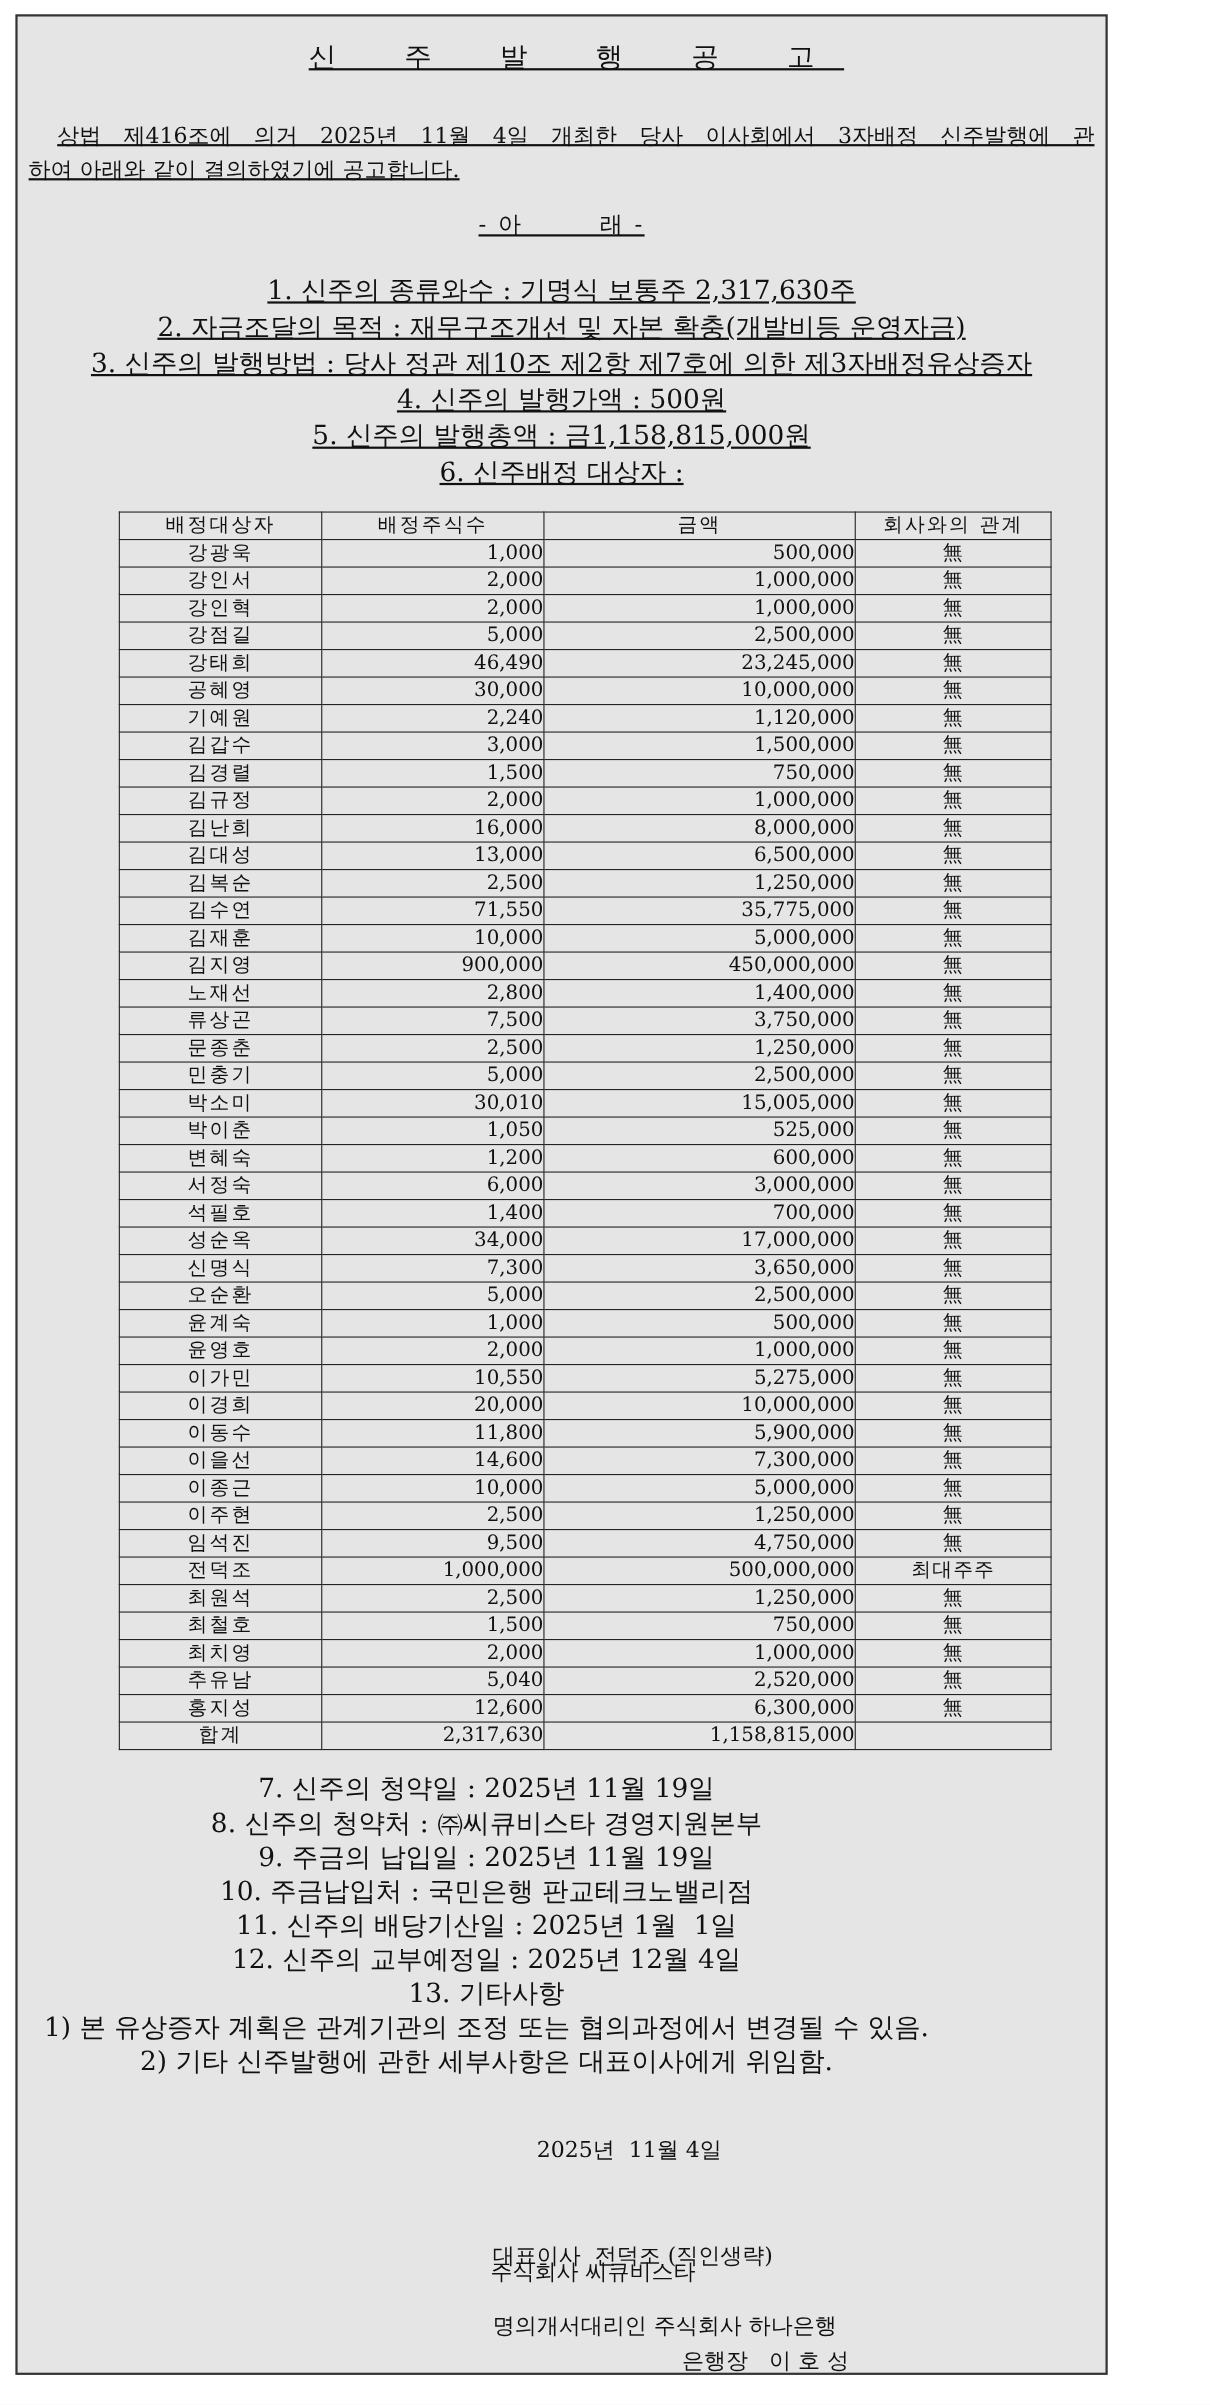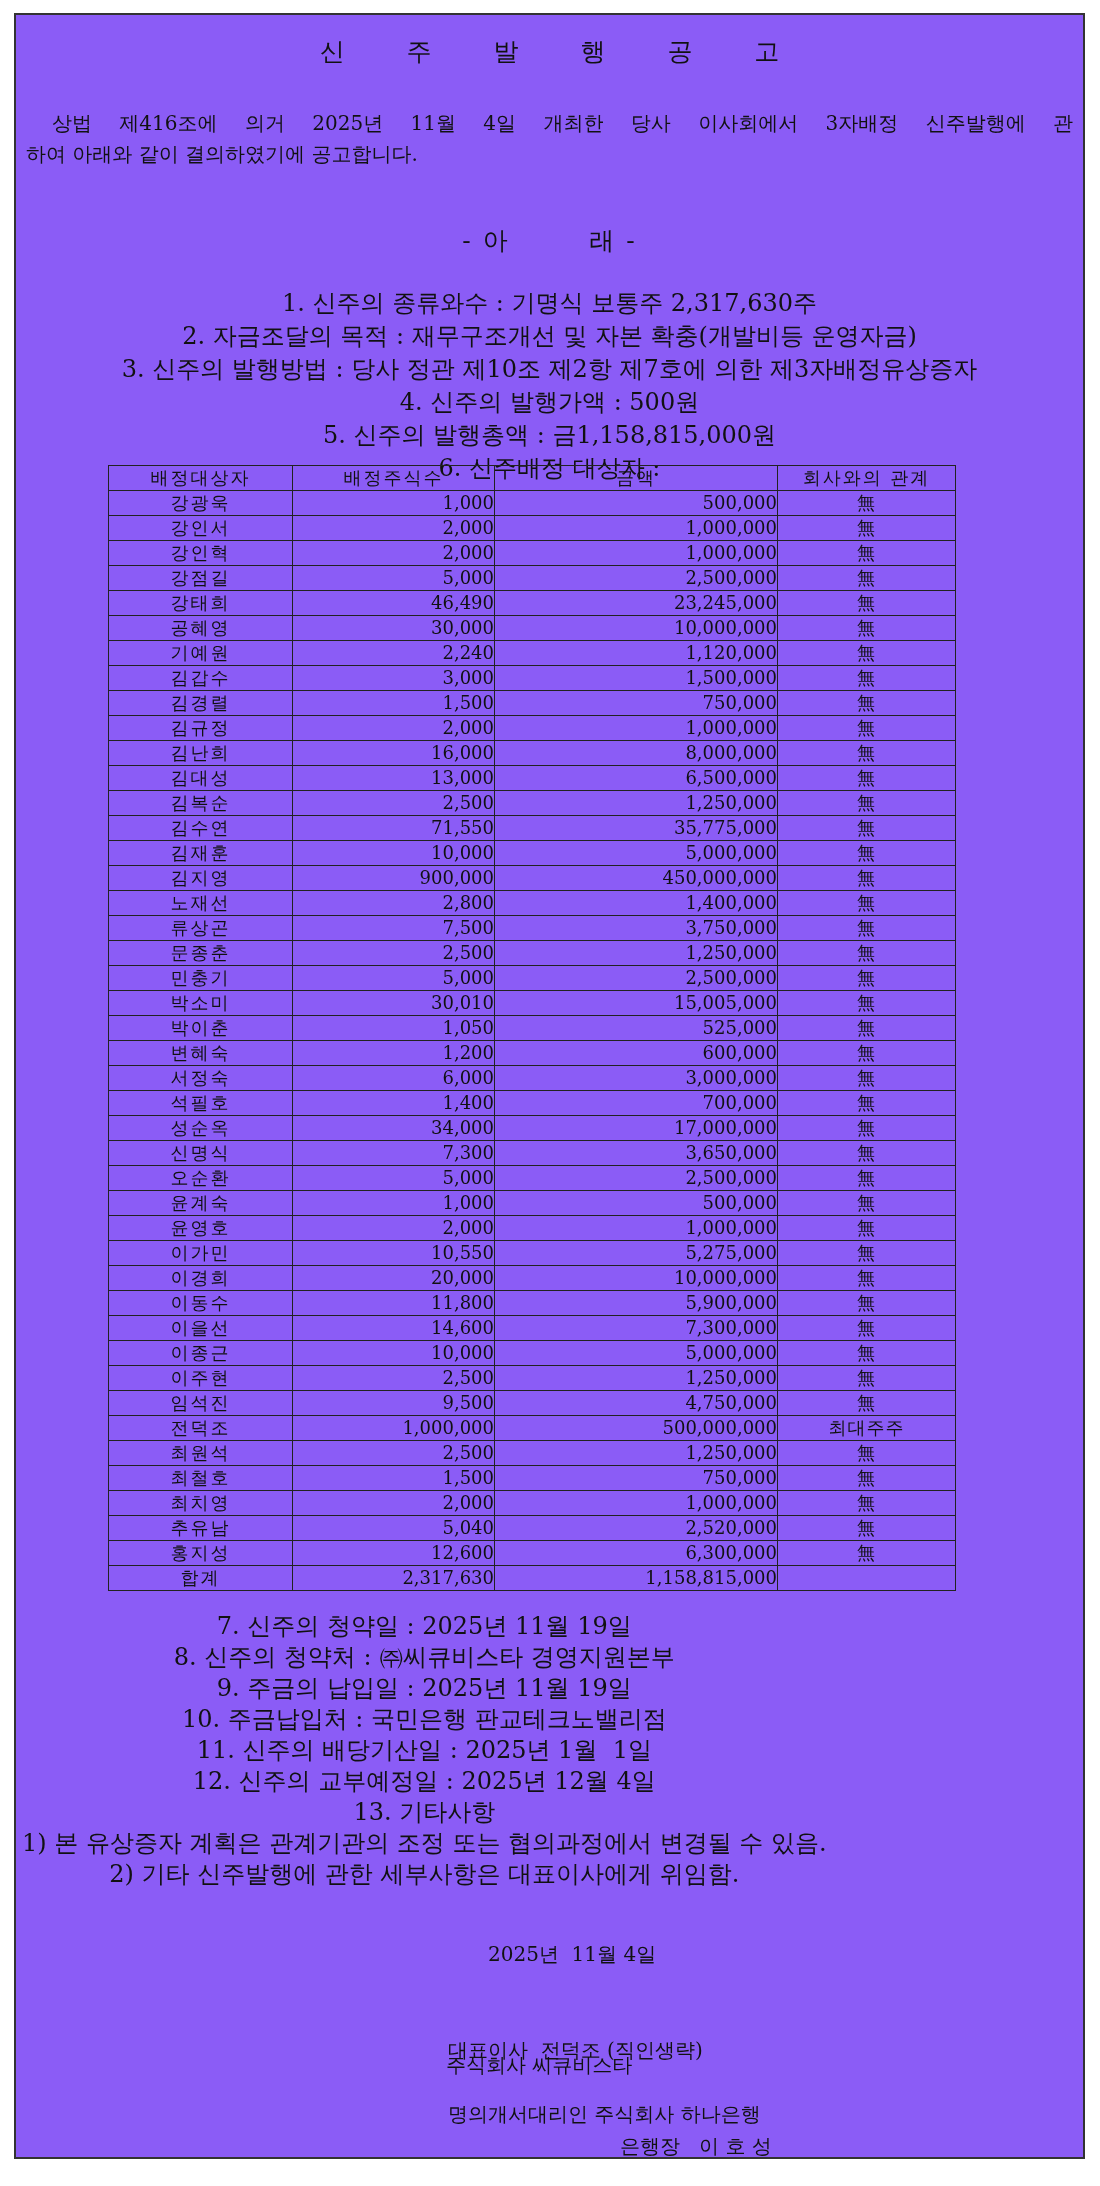--- a/index.html
+++ b/index.html
@@ -2,54 +2,54 @@
 <html><head>
 <meta charset="utf-8">
 <style>
   html,body { margin:0; padding:0; background:#fff; }
   body {
     width:1100px; height:2186px; position:relative; overflow:hidden;
     font-family:"DejaVu Serif","Liberation Serif",serif;
     color:#111;
   }
   .doc {
-    position:absolute; left:14px; top:13px; width:1071px; height:2146px;
-    border:2px solid #333; box-sizing:border-box; background:#8b5cf6;
+    position:absolute; left:14px; top:13px; width:993px; height:2146px;
+    border:2px solid #333; box-sizing:border-box; background:#e5e5e5;text-decoration:underline;
   }
   .content { padding:12px 8px 0 8px; }
   .title {
     margin:8px 0 0 0; text-align:center; font-size:25px; font-weight:normal;
     letter-spacing:27px; padding-left:27px; white-space:nowrap;
   }
   .intro { margin:40px 2px 0 2px; font-size:20px; }
   .intro-line1 {
     display:block; text-indent:26px; text-align:justify; text-align-last:justify;
     word-break:break-all; line-height:31px;
   }
   .intro-line2 { display:block; line-height:31px; }
   .separator {
-    margin-top:54px; text-align:center; font-size:25px; white-space:pre; letter-spacing:2px;
+    margin-top:20px; text-align:center; font-size:21px; white-space:pre; letter-spacing:2px;
   }
   .toplist { margin-top:30px; }
   .line { font-size:24px; line-height:33px; white-space:pre;text-align:center; }
   table.alloc {
     position:absolute; left:92px; top:450px; border-collapse:collapse;
     font-size:18px; table-layout:fixed; width:847px;
   }
   table.alloc th, table.alloc td {
     border:1px solid #222; height:24px; line-height:24px; padding:0;
     overflow:hidden; white-space:nowrap; font-weight:normal;
   }
   .col-name { width:184px; } .col-shares { width:202px; } .col-amount { width:283px; } .col-rel { width:178px; }
   table.alloc th { text-align:center; letter-spacing:2px; }
   td.c-name { text-align:center; letter-spacing:2px; }
   td.c-shares { text-align:right; padding-right:38px; }
   td.c-amount { text-align:right; padding-right:30px; }
   td.c-rel { text-align:center; letter-spacing:1px; }
-  .bottomlist { position:absolute; left:6px; top:1596px; }
+  .bottomlist { position:absolute; left:24px; top:1596px; }
   .bottomlist .line { line-height:31px; }
   .date-line { position:absolute; left:472px; top:1926px; font-size:20px; white-space:pre; }
   .sig { position:absolute; font-size:20px; white-space:pre; }
   .sig-company { left:430px; top:1992px;margin-top:45px; }
   .sig-ceo { left:432px; top:2022px; }
   .sig-agent { left:432px; top:2086px; }
   .sig-bank { left:592px; top:2118px;margin-left:12px; }
 </style>
 </head>
 <body>

